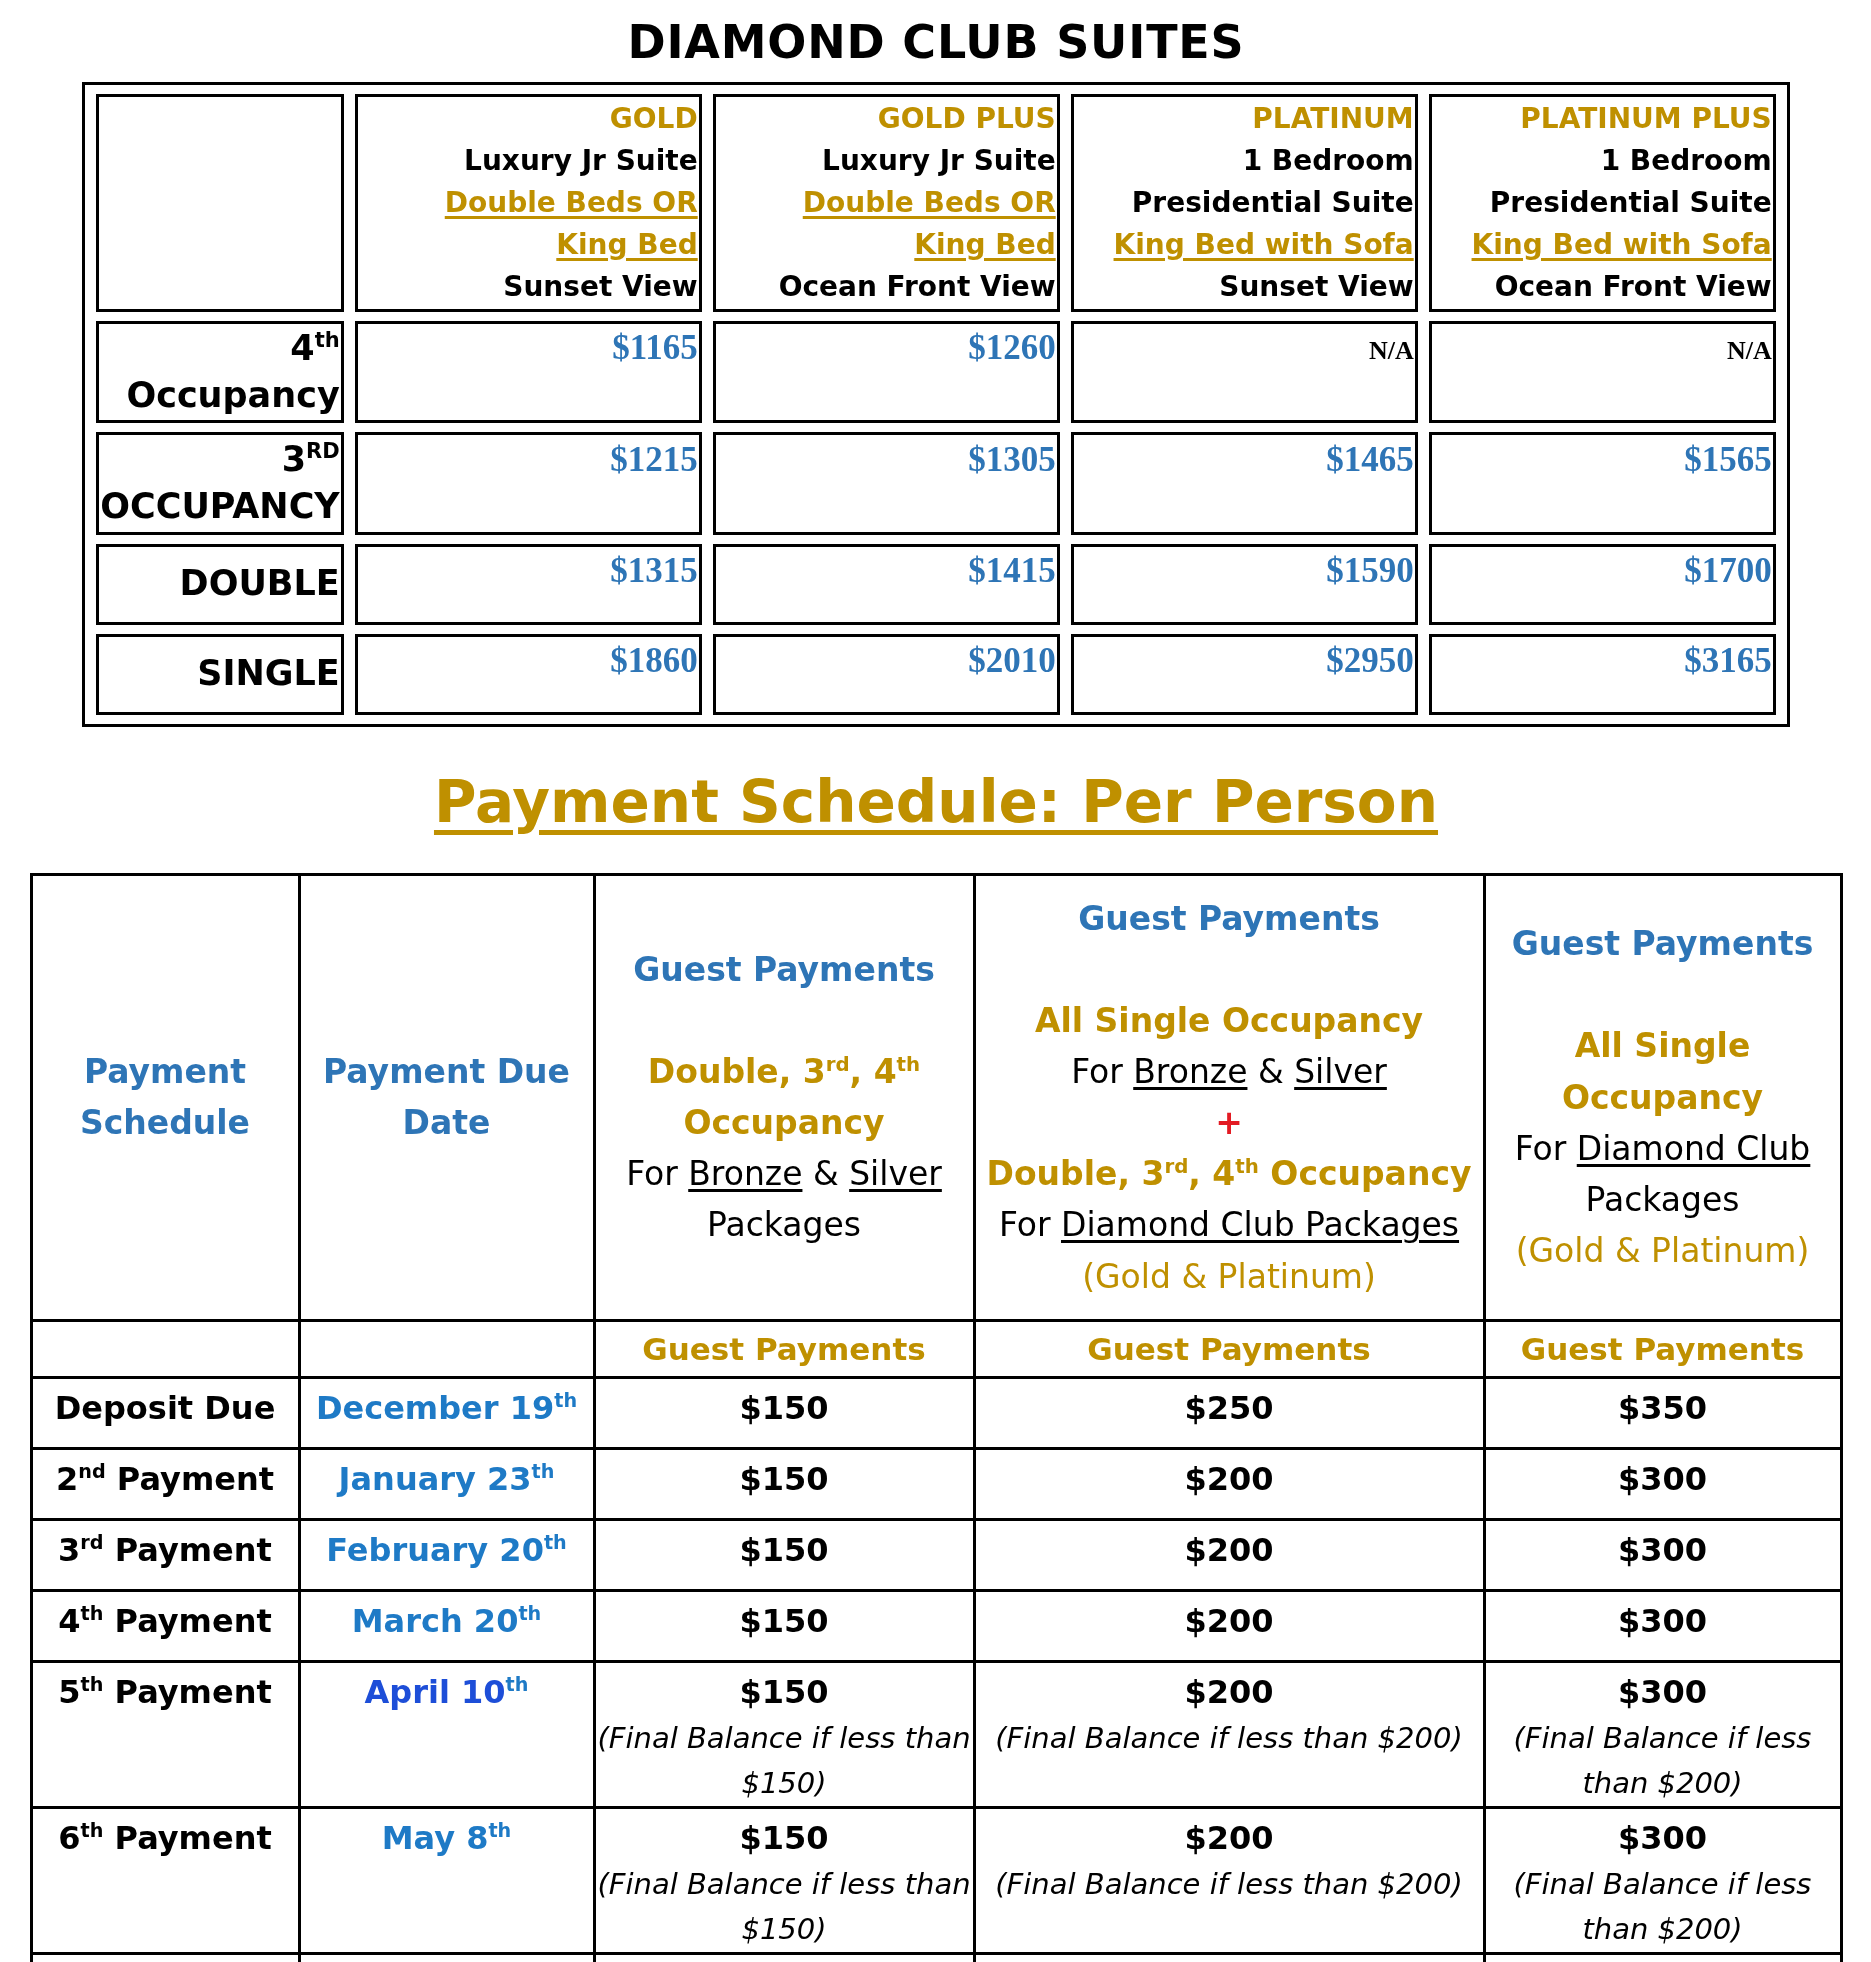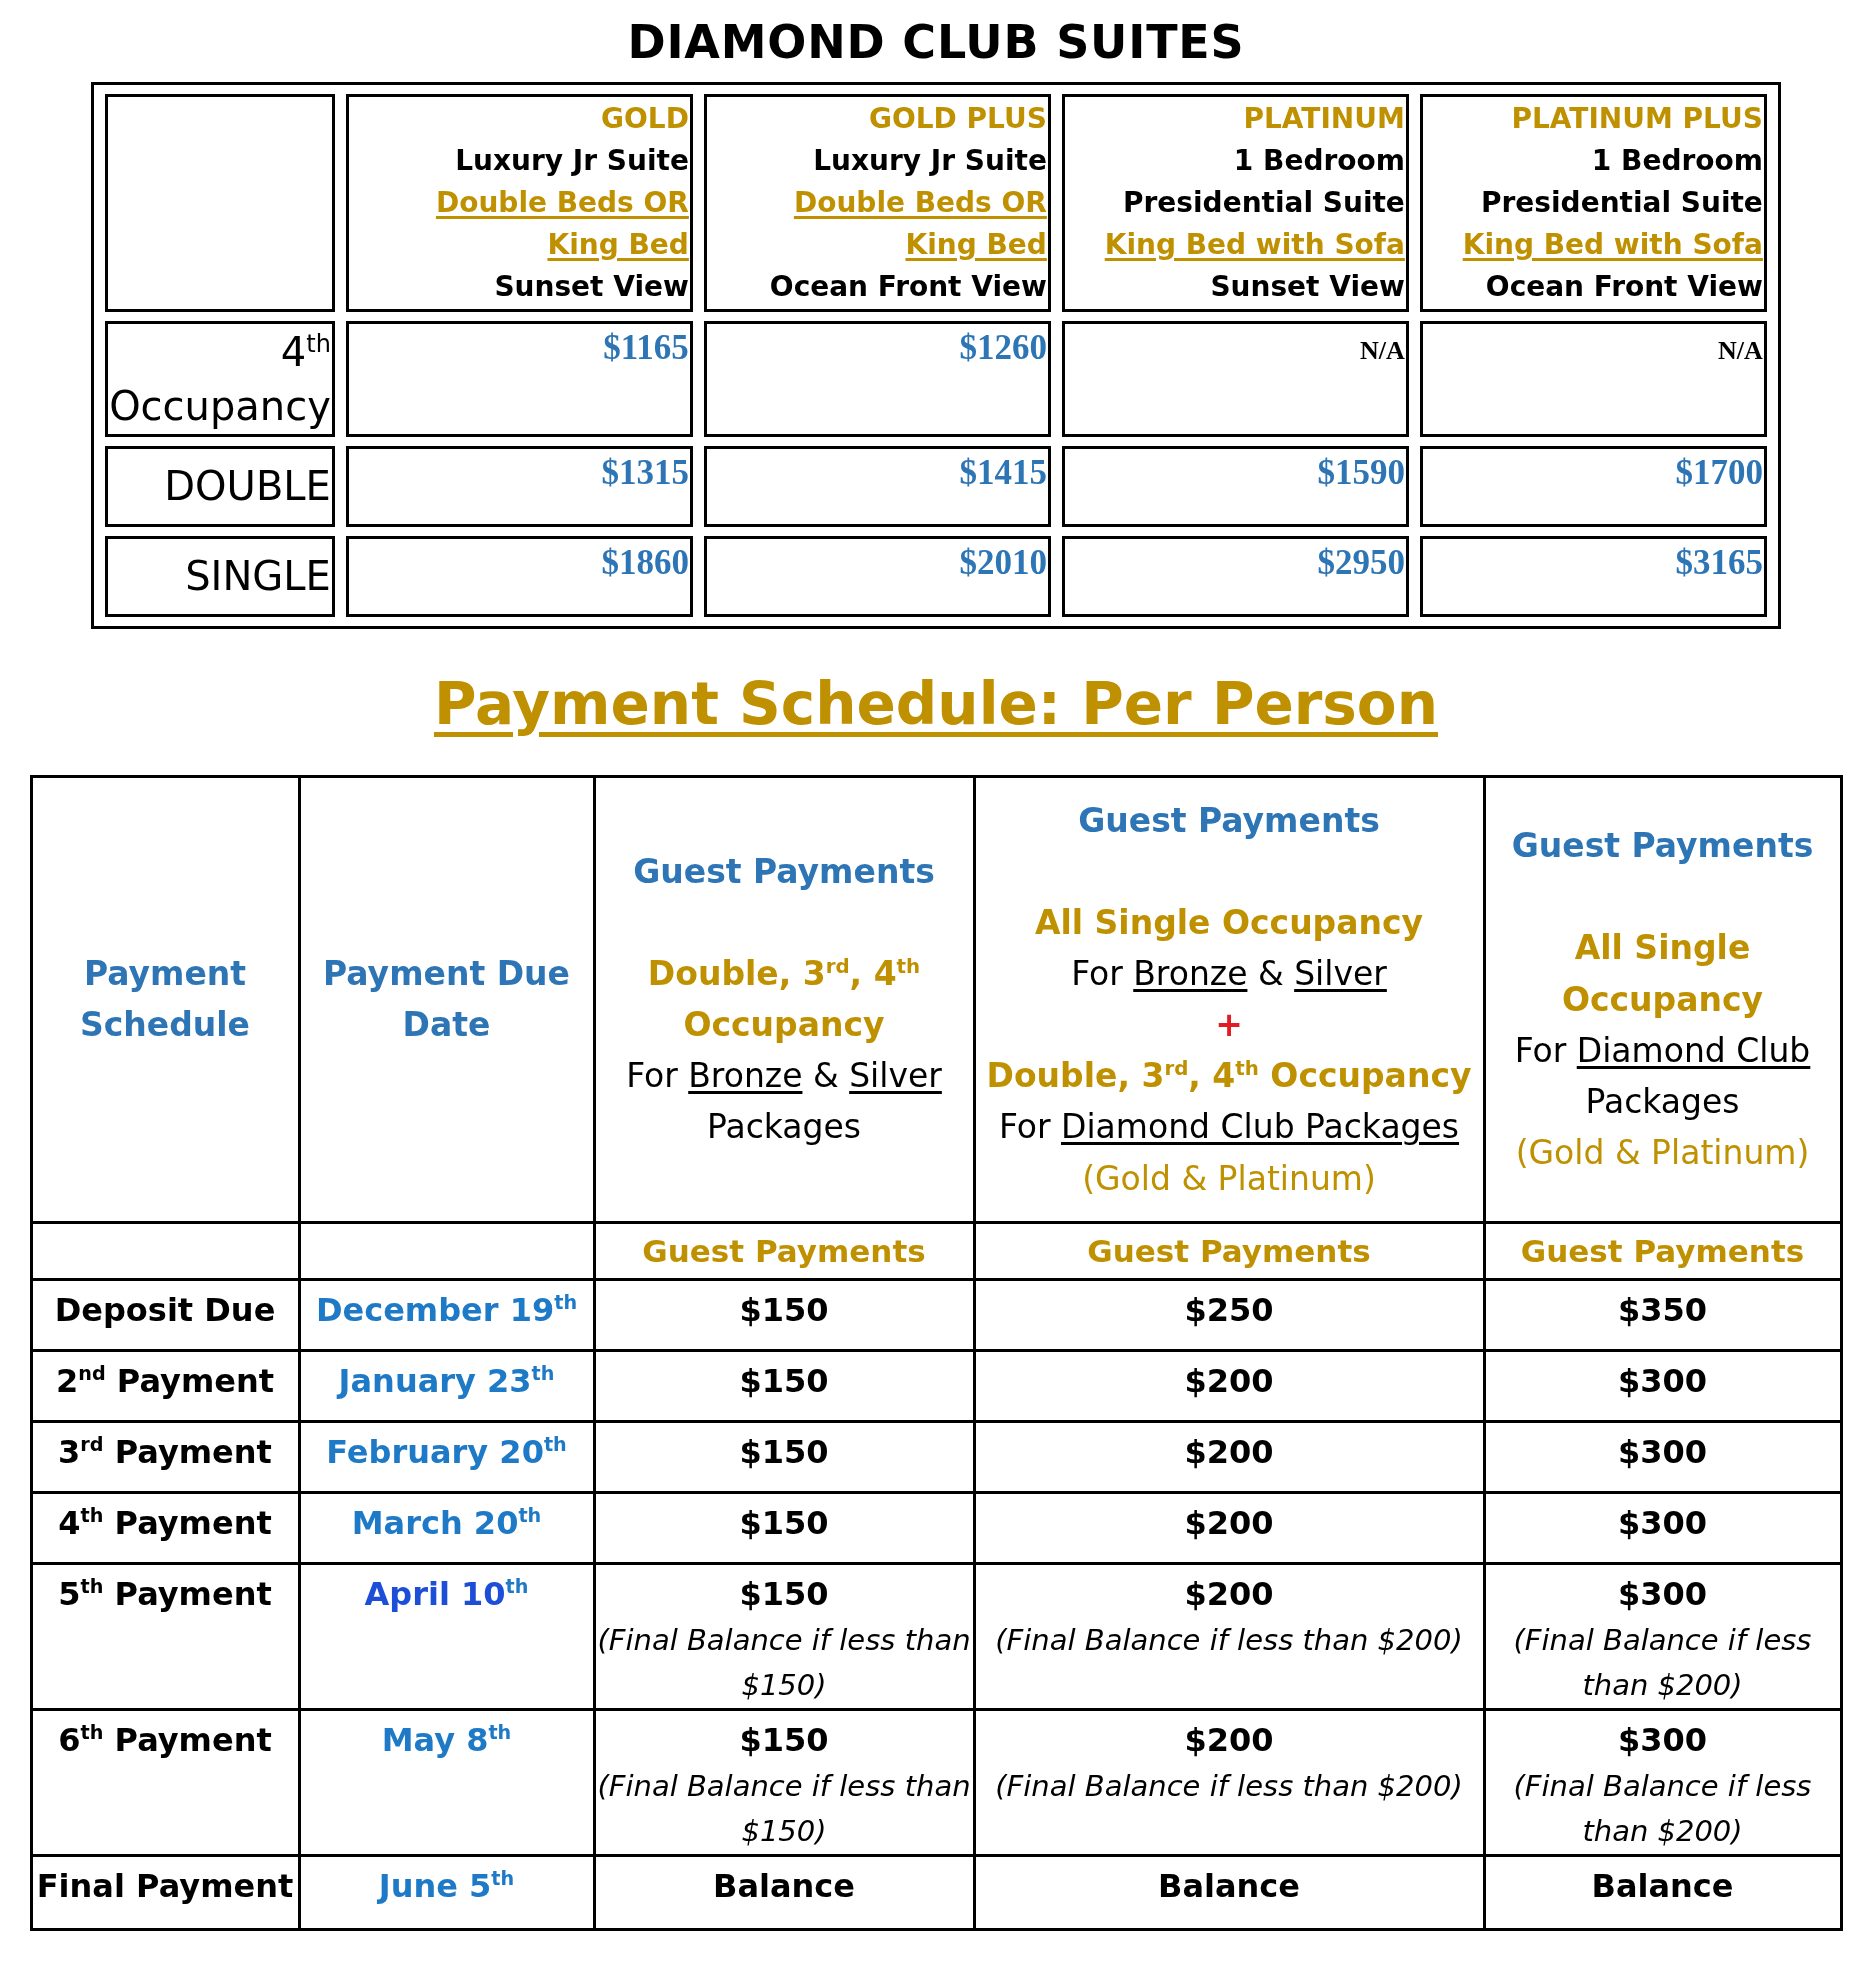--- a/index.html
+++ b/index.html
@@ -30,22 +30,22 @@
   table.suites td { border: 3.1px solid #000; text-align: right; background: #fff; }
   table.suites tr.hdr td {
     height: 193px;
     vertical-align: middle;
     font-size: 28px;
     font-weight: bold;
     line-height: 1.5;
   }
   table.suites td.rlabel {
     vertical-align: middle;
-    font-size: 40px;
-    font-weight: normal;
+    font-size: 35px;
+    font-weight: bold;
     line-height: 1.35;
   }
   table.suites td.price {
     vertical-align: top;
     padding-top: 4.6px;
     height: 81px;
     font-family: "Liberation Serif", "DejaVu Serif", serif;
     font-size: 35px;
     font-weight: bold;
   }
@@ -101,20 +101,27 @@
     <td><span style="color: rgb(191, 144, 0);">GOLD PLUS</span><br><span>Luxury Jr Suite</span><br><span class="u" style="color: rgb(191, 144, 0);">Double Beds OR</span><br><span class="u" style="color: rgb(191, 144, 0);">King Bed</span><br><span>Ocean Front View</span></td>
     <td><span style="color: rgb(191, 144, 0);">PLATINUM</span><br><span>1 Bedroom</span><br><span>Presidential Suite</span><br><span class="u" style="color: rgb(191, 144, 0);">King Bed with Sofa</span><br><span>Sunset View</span></td>
     <td><span style="color: rgb(191, 144, 0); margin-left: 48px;">PLATINUM PLUS</span><br><span>1 Bedroom</span><br><span>Presidential Suite</span><br><span class="u" style="color: rgb(191, 144, 0);">King Bed with Sofa</span><br><span>Ocean Front View</span></td>
   </tr>
   <tr>
     <td class="rlabel"><span>4</span><sup>th</sup><br><span>Occupancy</span></td>
     <td class="price"><span style="color: rgb(46, 117, 182);">$1165</span></td>
     <td class="price"><span style="color: rgb(46, 117, 182); margin-left: 6px;">$1260</span></td>
     <td class="price"><span style="font-size: 26px;">N/A</span></td>
     <td class="price"><span style="font-size: 26px;">N/A</span></td>
+  </tr>
+  <tr>
+    <td class="rlabel"><span>3</span><sup>RD</sup><br><span>OCCUPANCY</span></td>
+    <td class="price"><span style="color: rgb(46, 117, 182);">$1215</span></td>
+    <td class="price"><span style="color: rgb(46, 117, 182);">$1305</span></td>
+    <td class="price"><span style="color: rgb(46, 117, 182);">$1465</span></td>
+    <td class="price"><span style="color: rgb(46, 117, 182);">$1565</span></td>
   </tr>
   <tr>
     <td class="rlabel"><span>DOUBLE</span></td>
     <td class="price"><span style="color: rgb(46, 117, 182);">$1315</span></td>
     <td class="price"><span style="color: rgb(46, 117, 182);">$1415</span></td>
     <td class="price"><span style="color: rgb(46, 117, 182);">$1590</span></td>
     <td class="price"><span style="color: rgb(46, 117, 182);">$1700</span></td>
   </tr>
   <tr>
     <td class="rlabel"><span>SINGLE</span></td>

